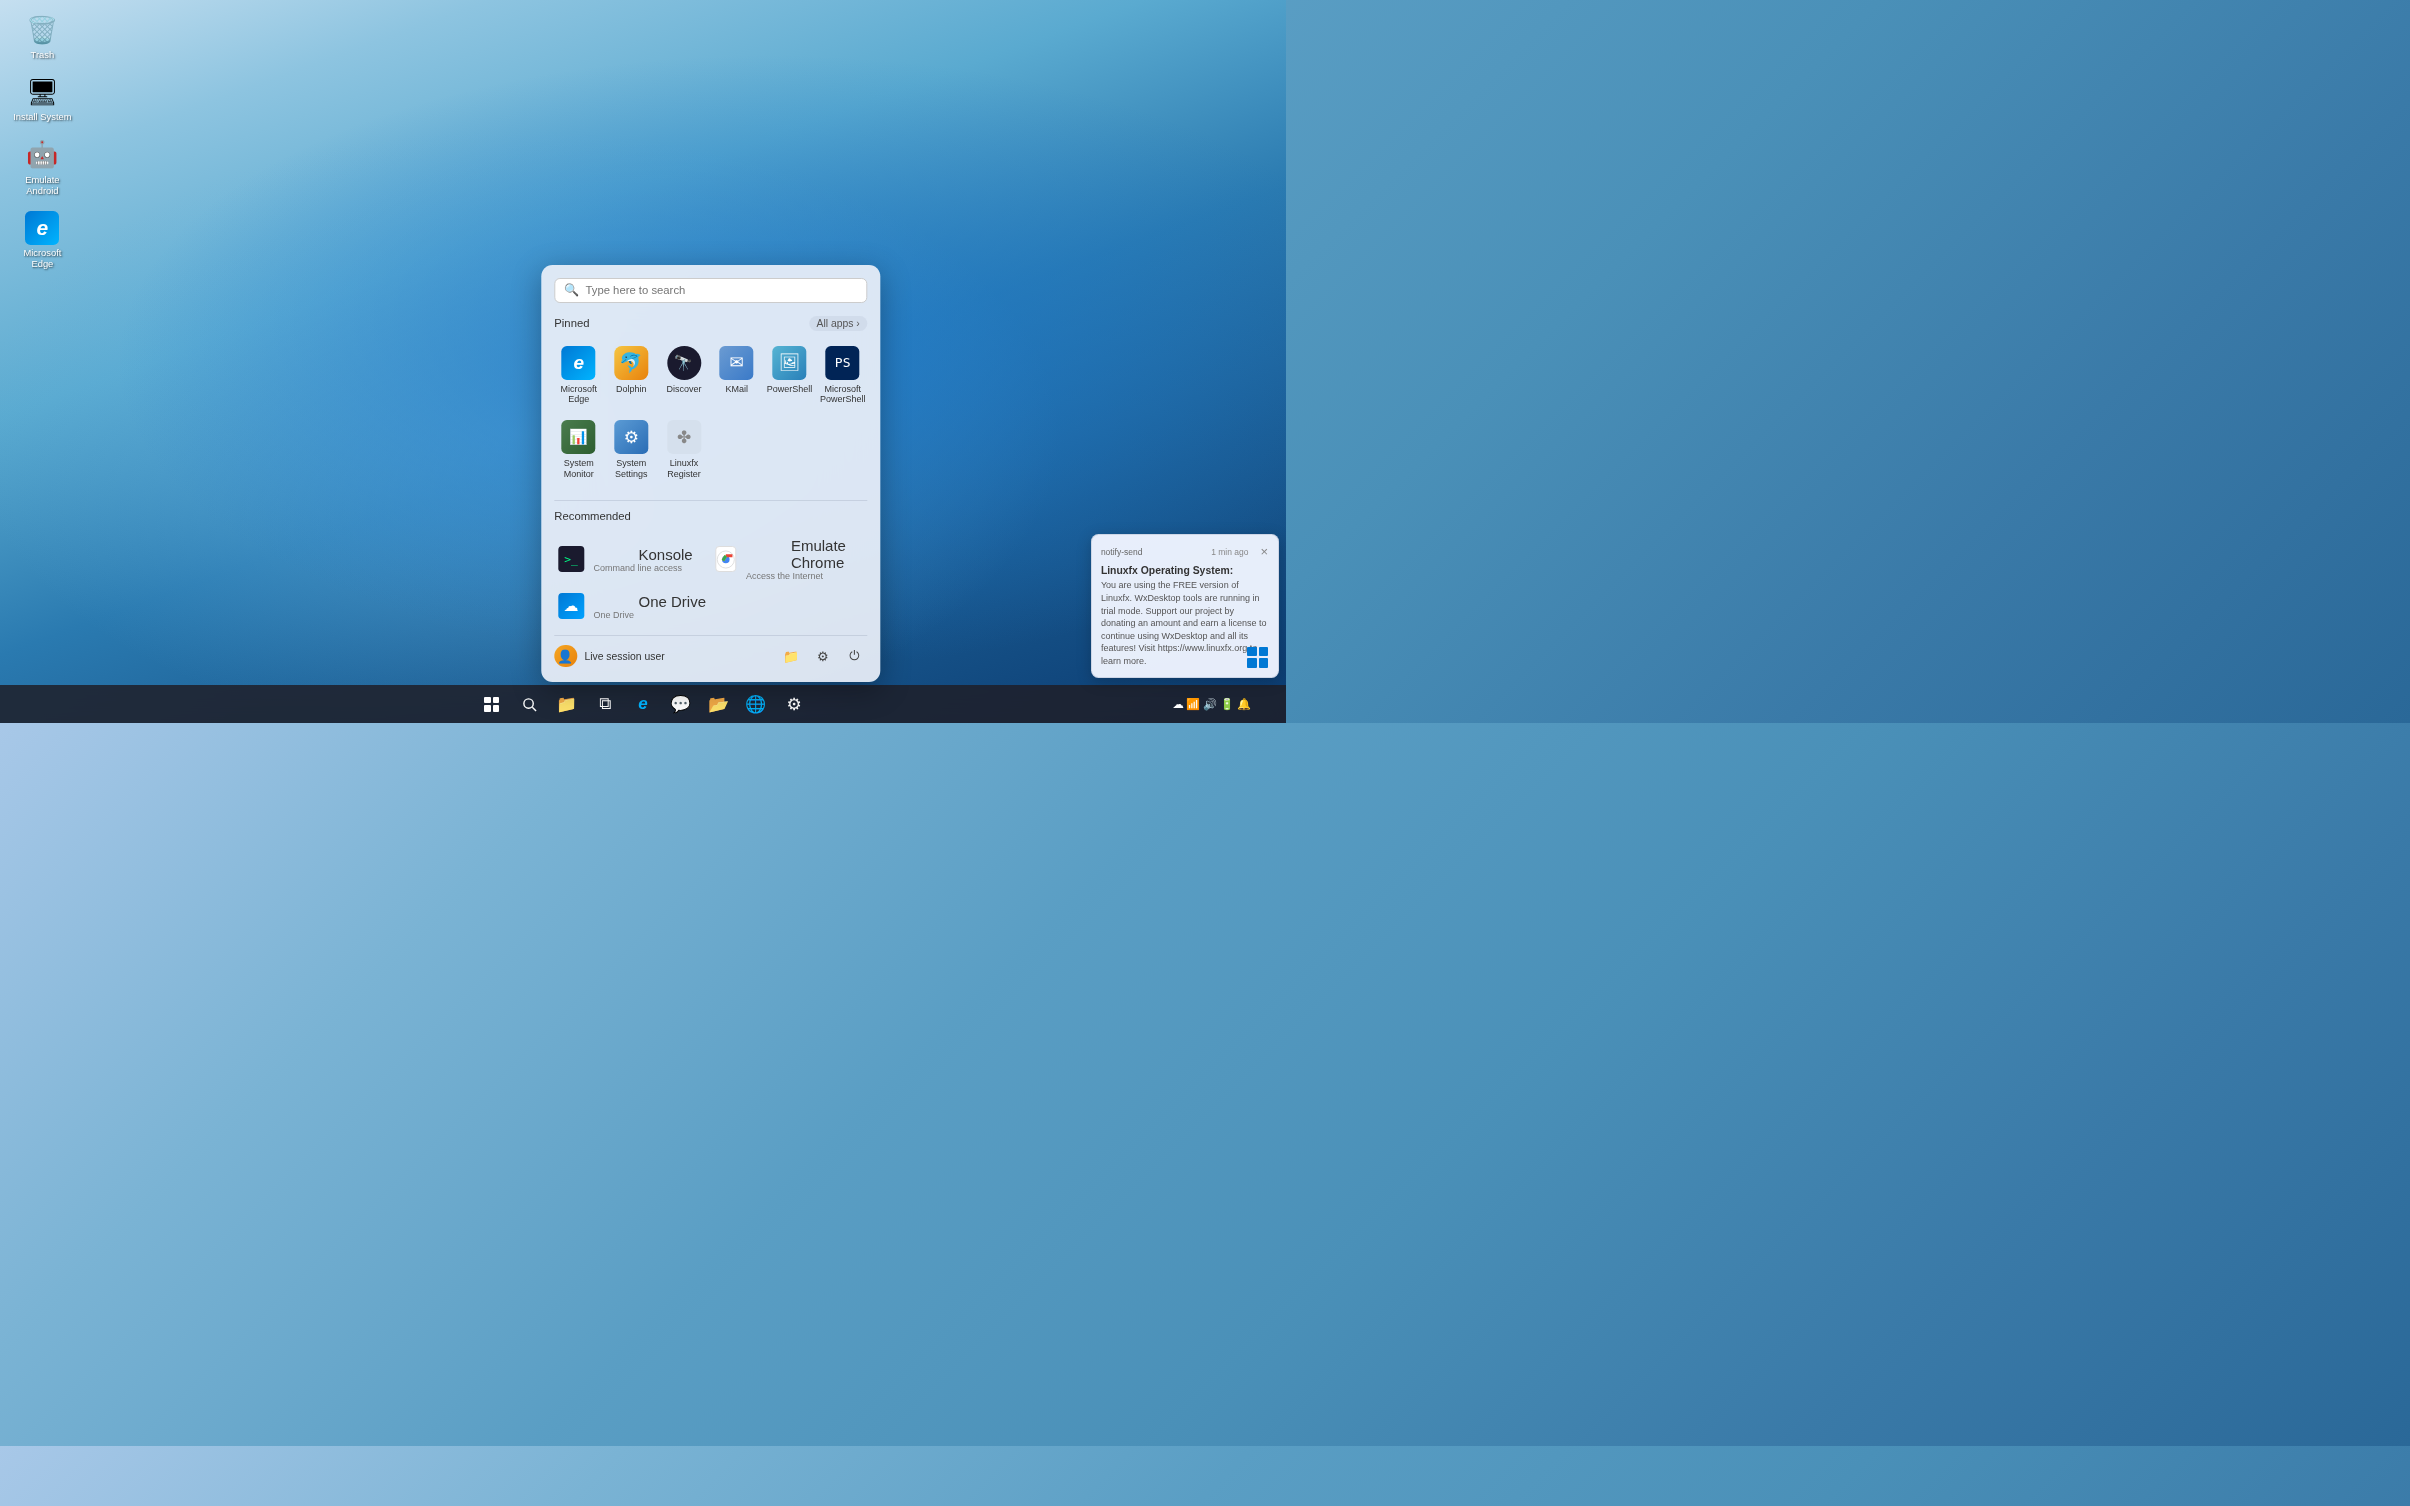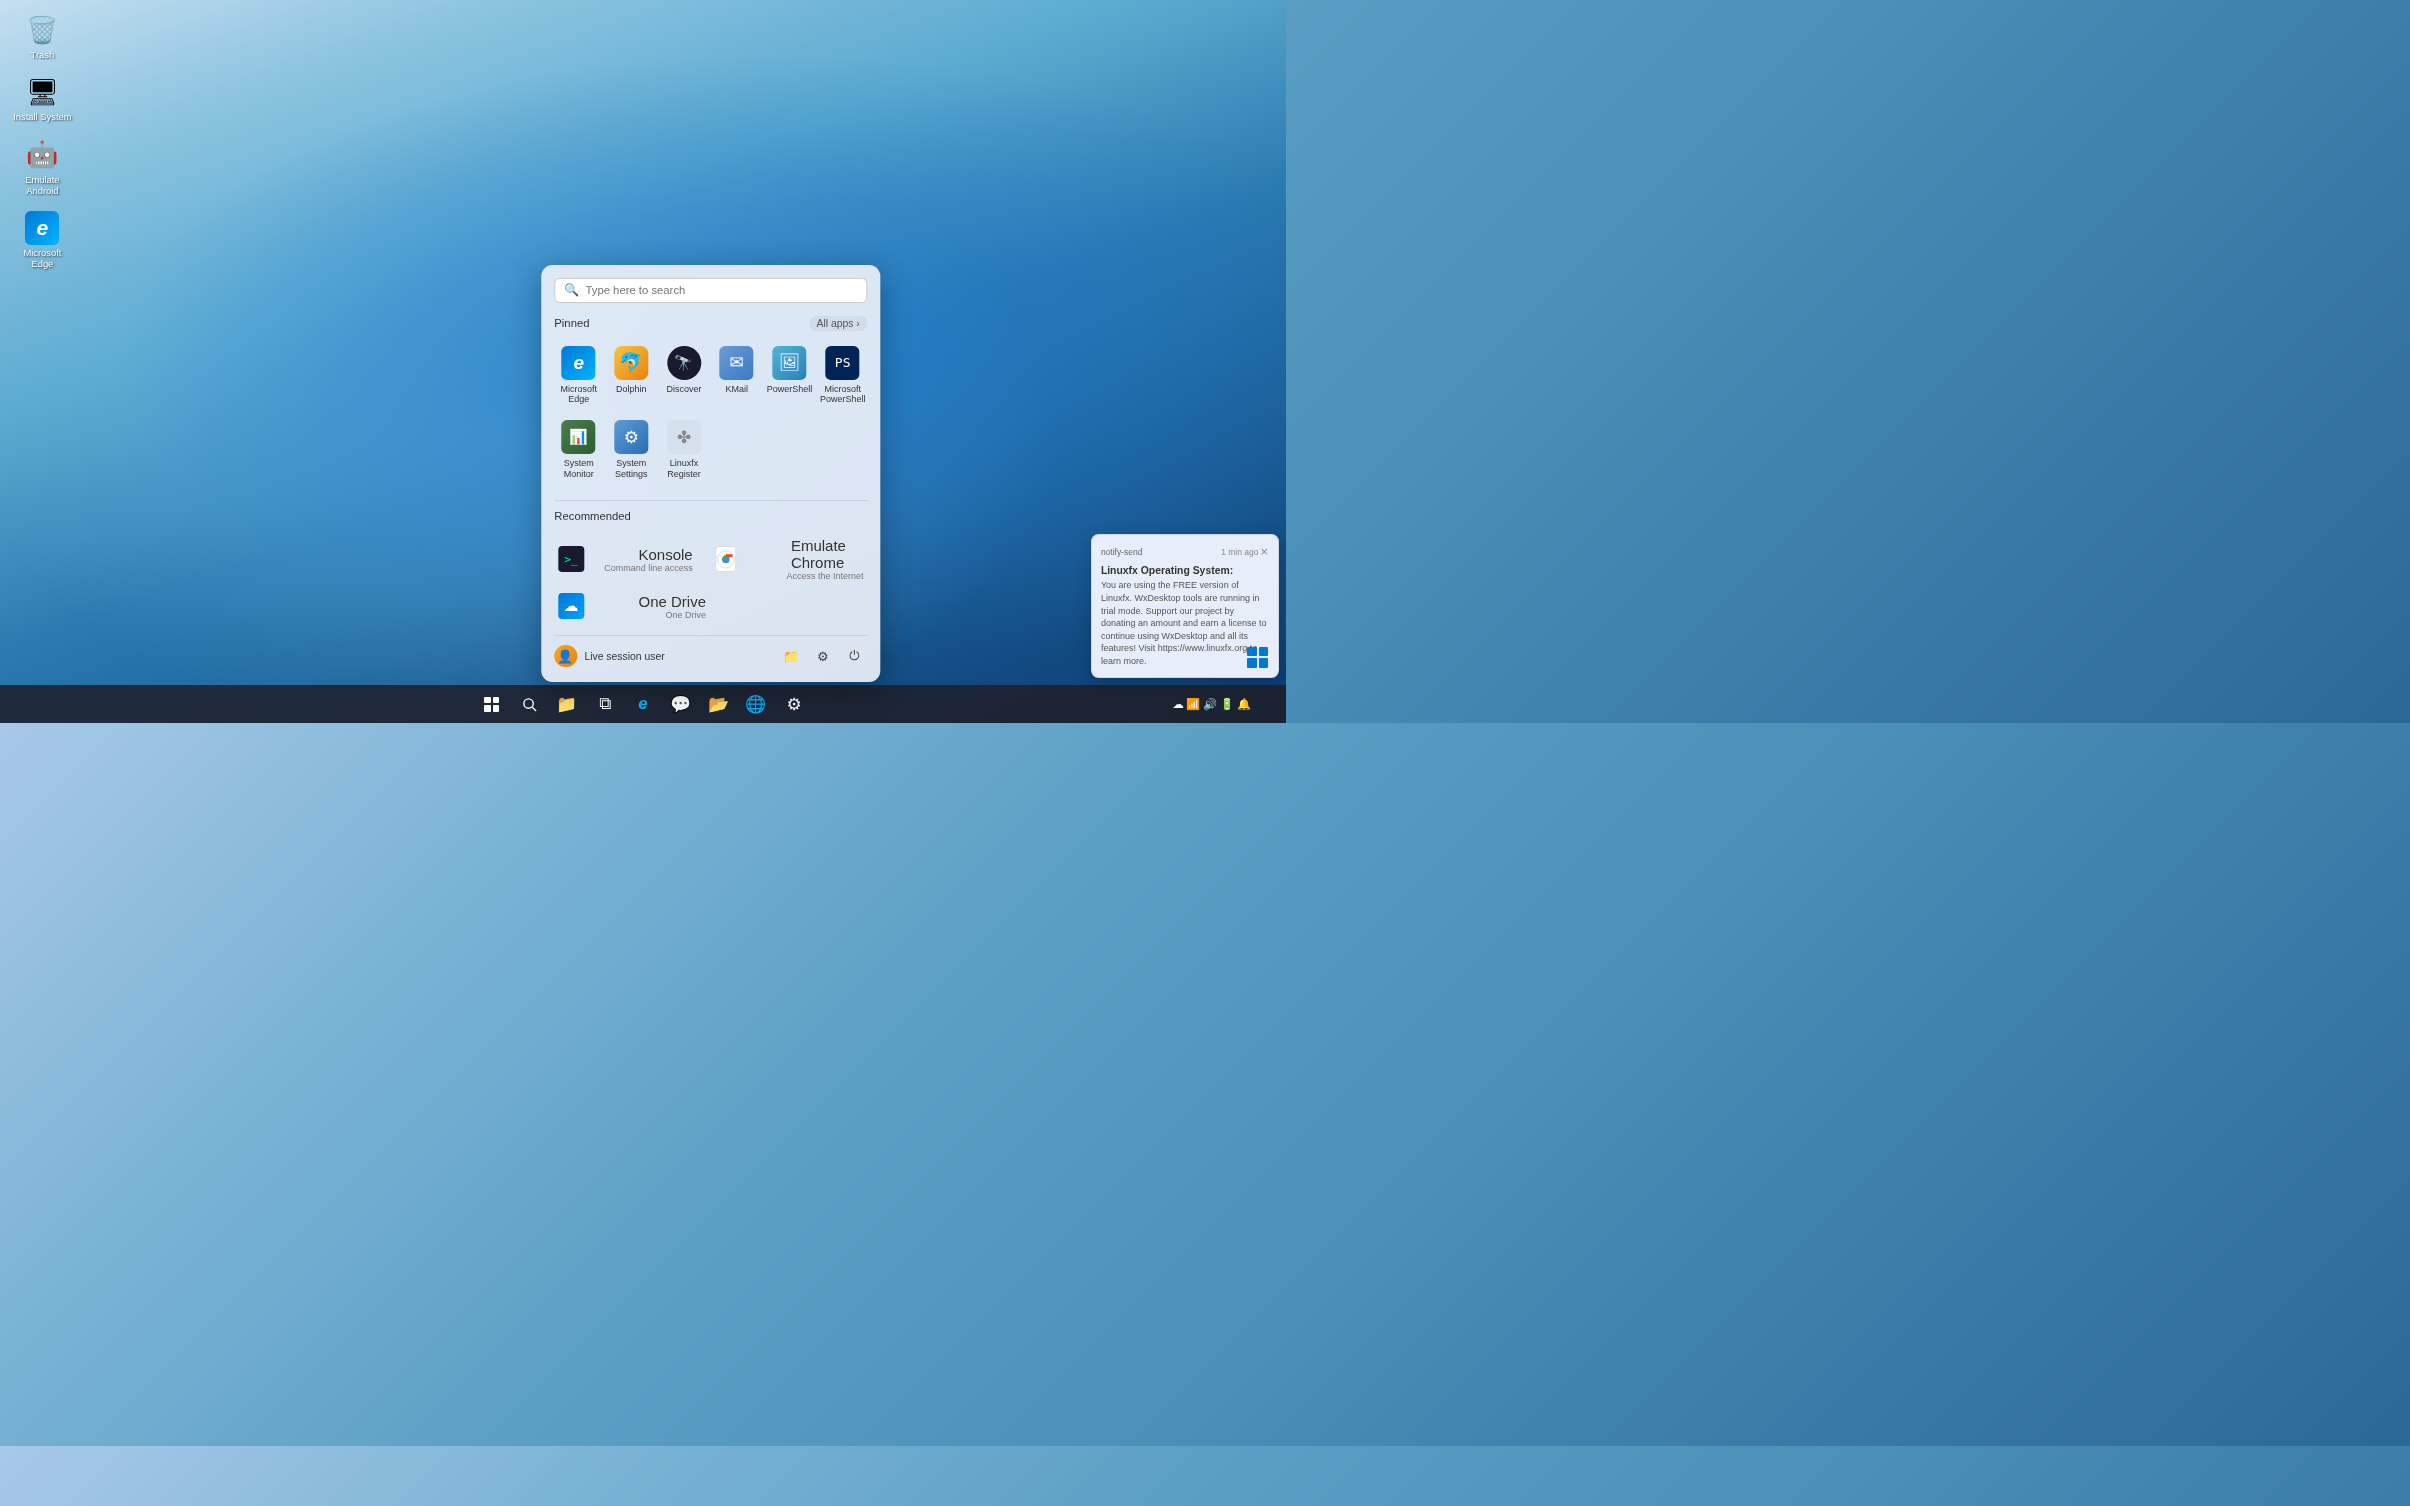--- a/index.html
+++ b/index.html
@@ -215,21 +215,21 @@
       width: 26px;
       height: 26px;
       display: flex;
       align-items: center;
       justify-content: center;
       font-size: 17px;
       border-radius: 3.8px;
     }
     .rec-text {}
     .rec-title { font-size: 15px; color: #333; font-weight: 400; margin-left: 45px; }
-    .rec-sub { font-size: 9px; color: #777; text-align: right; }
+    .rec-sub { font-size: 9px; color: #777; }
 
     .recommended-row {
       display: grid;
       grid-template-columns: 1fr 1fr;
       gap: 1.9px;
     }
 
     
     .start-footer {
       display: flex;
@@ -282,21 +282,21 @@
       box-shadow: 0 3.8px 15px rgba(0,0,0,0.2);
       z-index: 300;
     }
     .notif-header {
       display: flex;
       justify-content: space-between;
       align-items: center;
       margin-bottom: 5.6px;
     }
     .notif-app { font-size: 8.5px; color: #666; }
-    .notif-time { font-size: 8.5px; color: #888; display: flex; align-items: center; gap: 2px; }
+    .notif-time { font-size: 8.5px; color: #888; display: flex; align-items: center; gap: 12px; }
     .notif-close { cursor: pointer; color: #888; font-size: 13px; }
     .notif-title { font-size: 10.4px; font-weight: 600; color: #333; margin-bottom: 3.8px; }
     .notif-body { font-size: 9px; color: #555; line-height: 1.4; }
 
     
     .edge-icon { background: linear-gradient(135deg, #0078d4, #00b4ff); color: white; font-style: italic; font-weight: bold; font-size: 19px; }
     .discover-icon { background: #1a1a2e; color: white; border-radius: 50%!important; }
     .kmail-icon { background: linear-gradient(135deg, #6b9bd2, #3a7ac8); color: white; }
     .kphoto-icon { background: linear-gradient(135deg, #56b4d3, #2980b9); color: white; }
     .ps-icon { background: #012456; color: white; font-size: 13px; font-family: monospace; }

